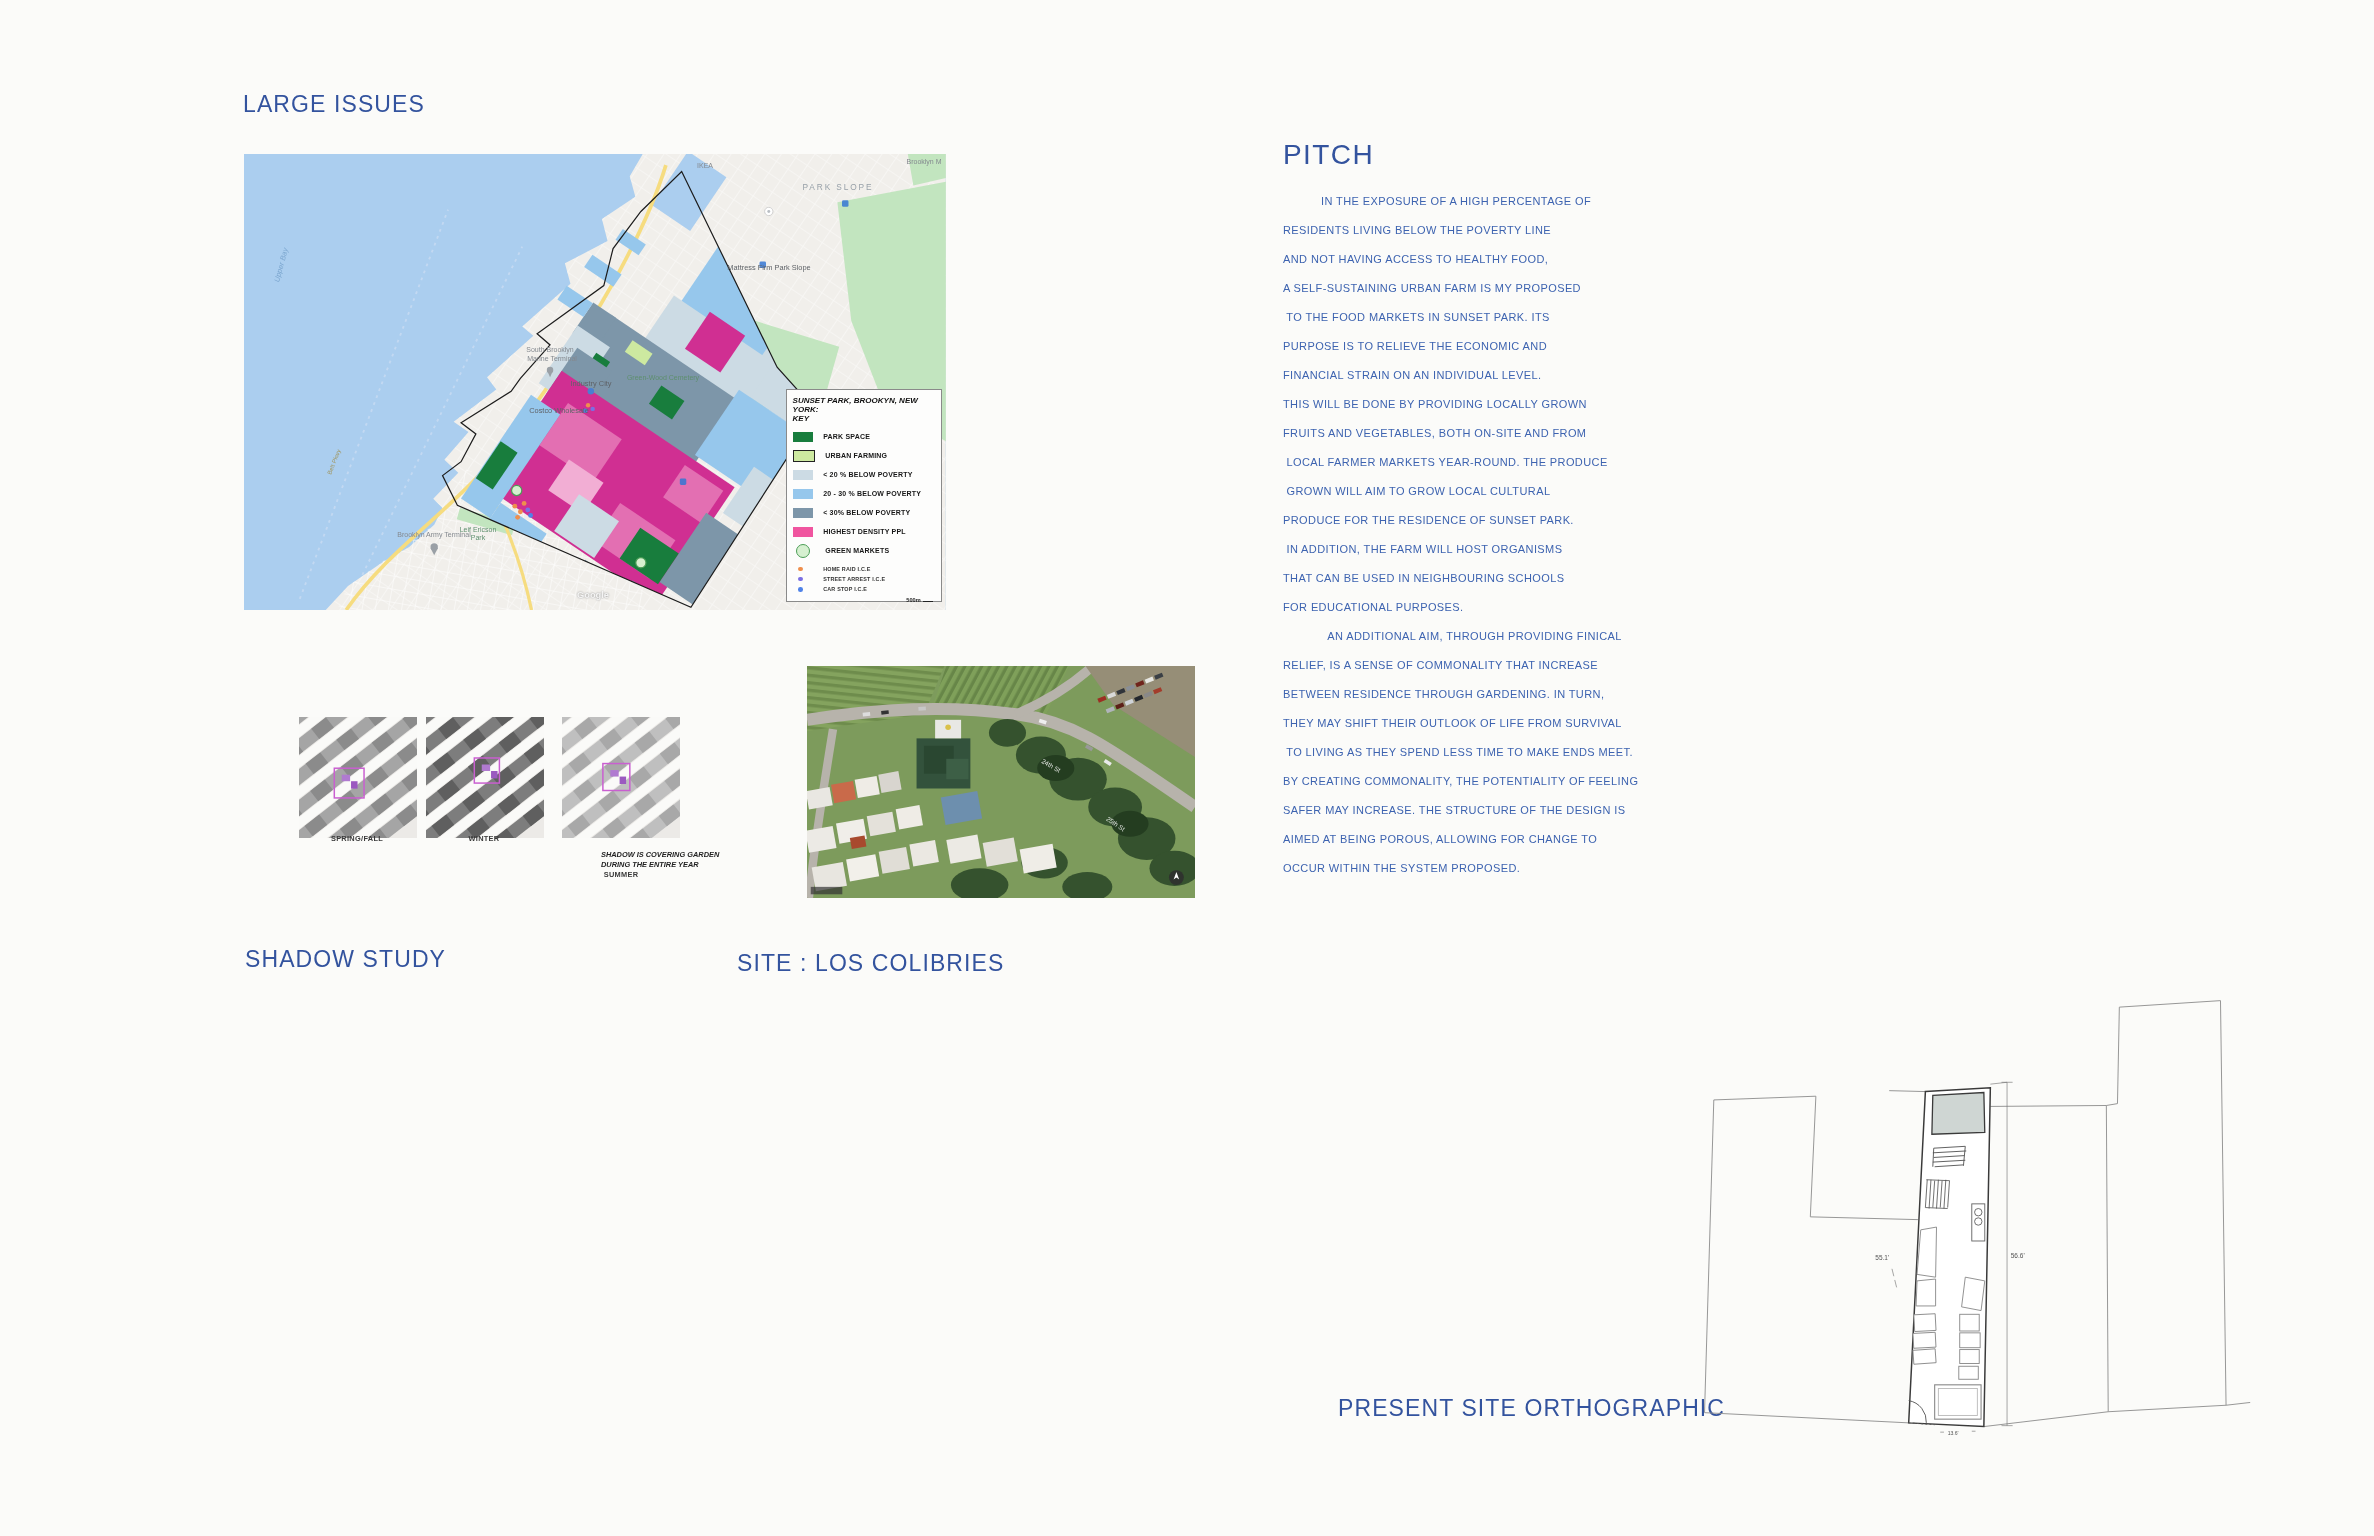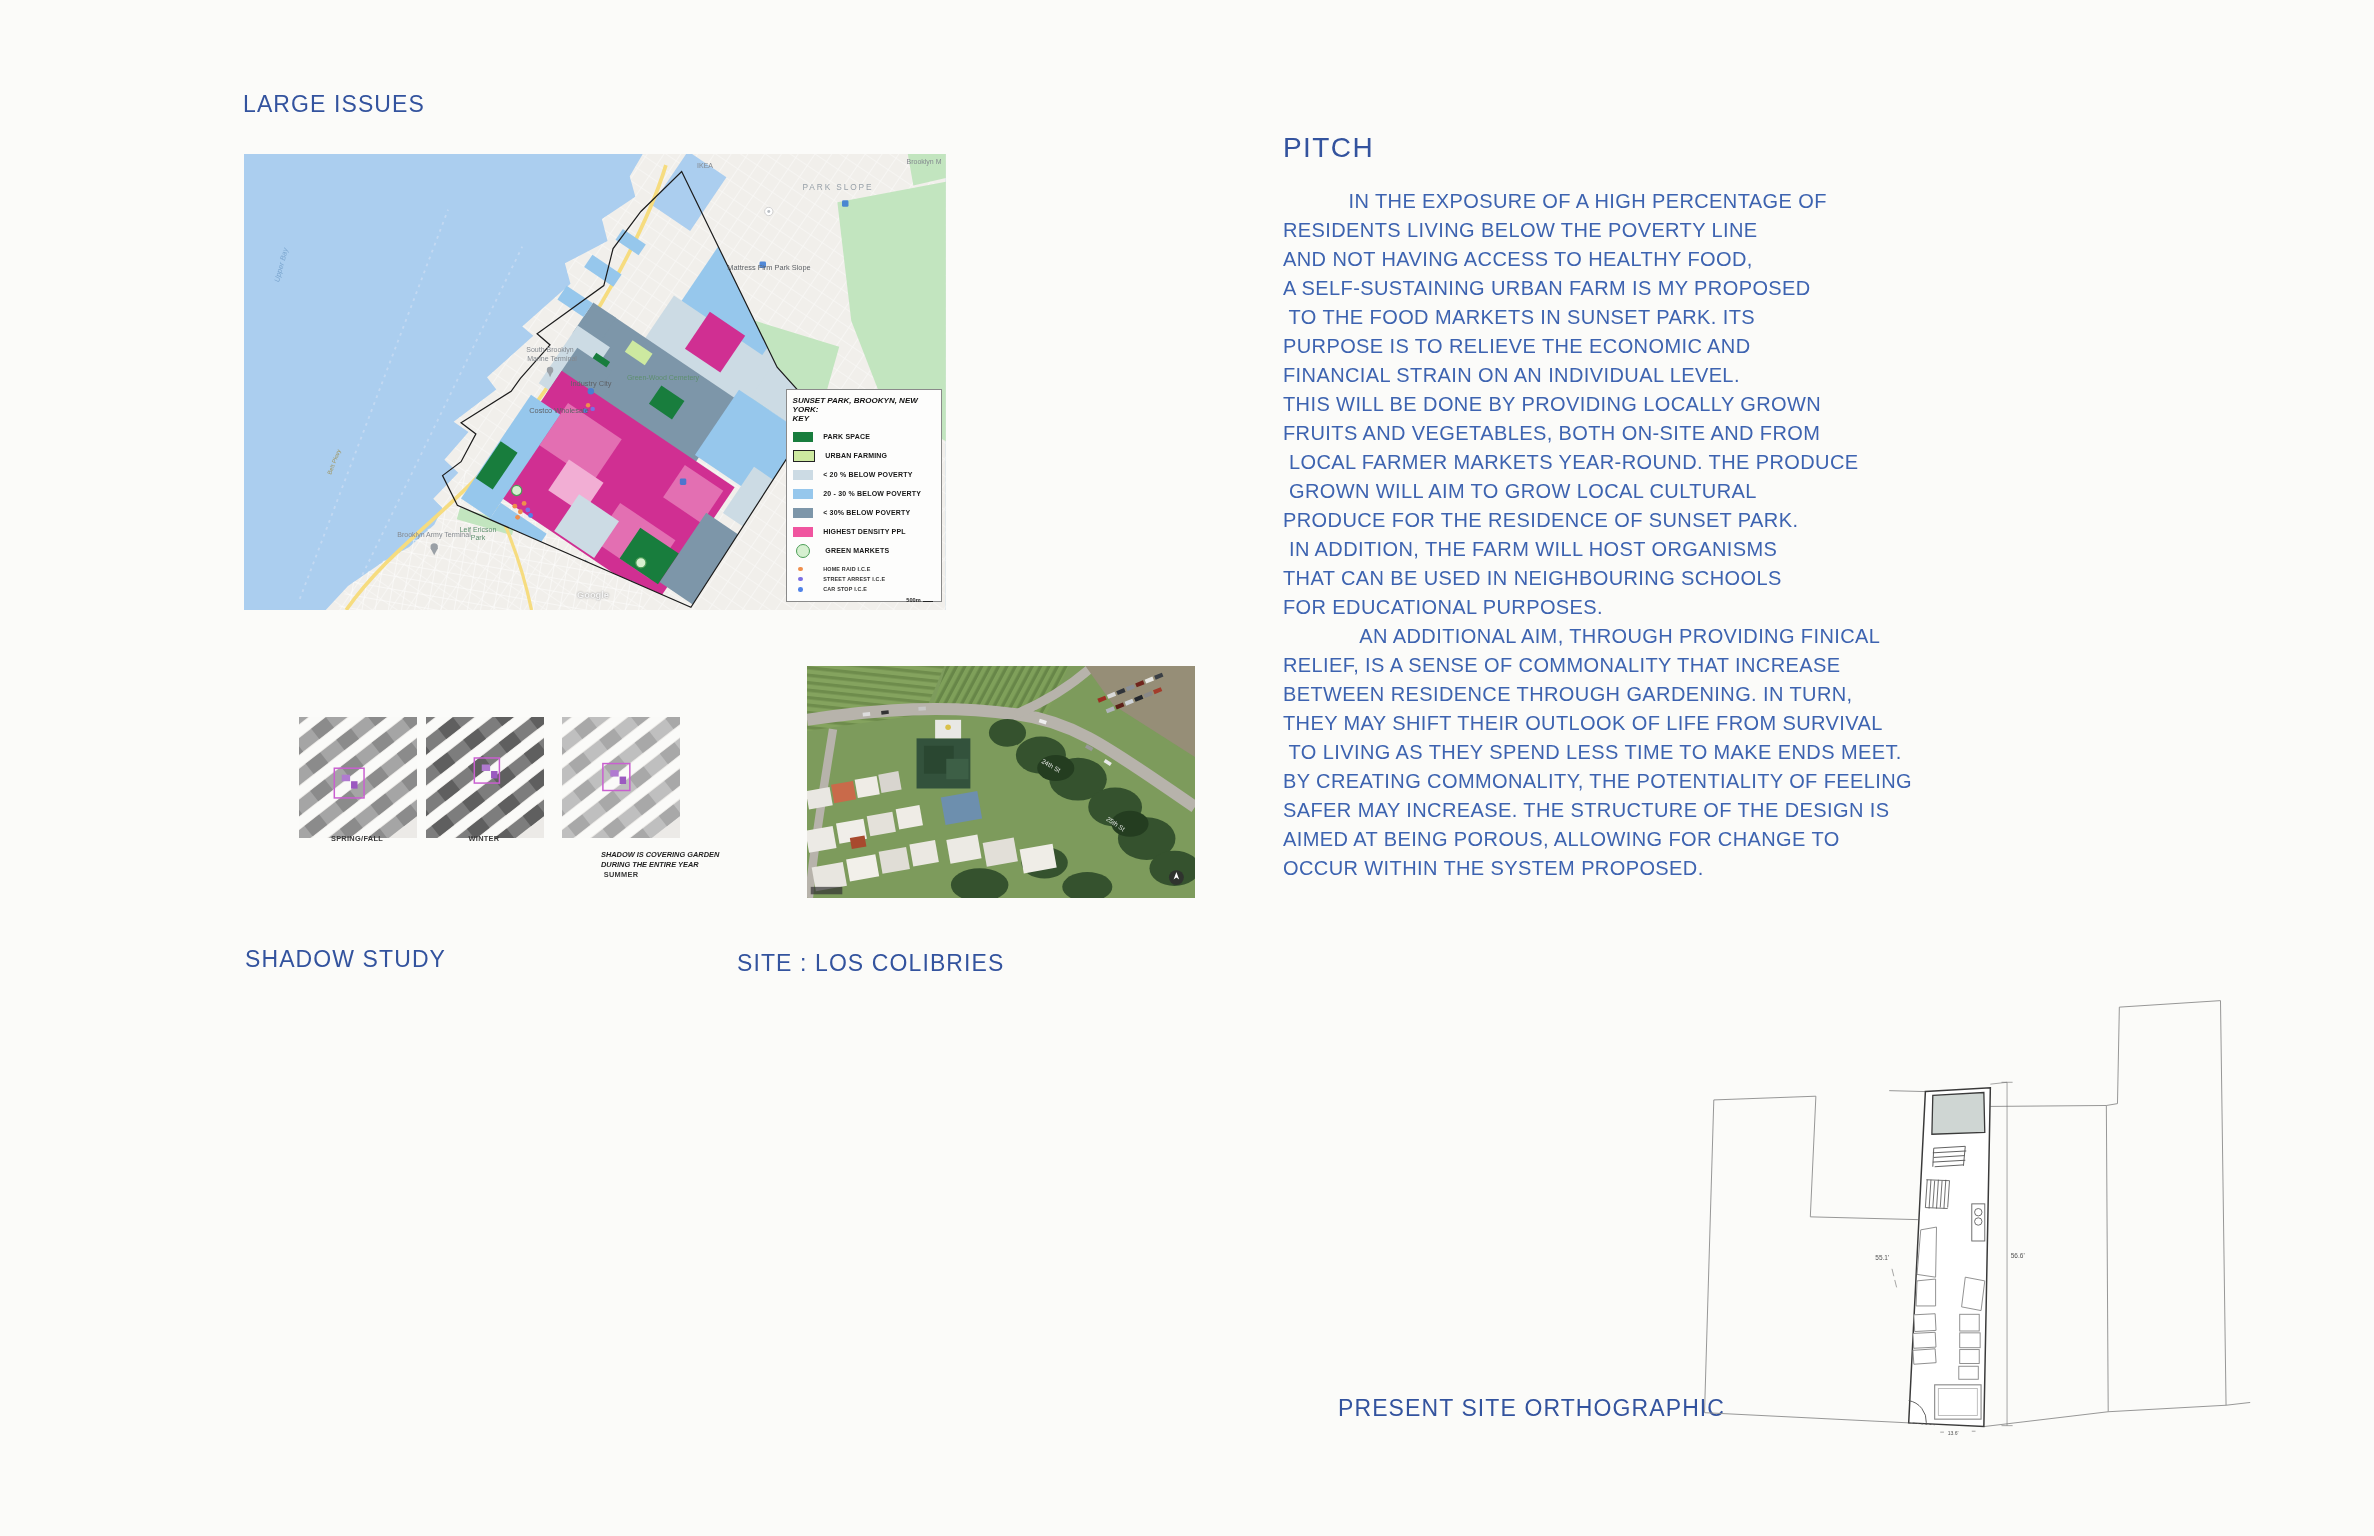--- a/index.html
+++ b/index.html
@@ -2,21 +2,21 @@
 <html style="--heading: #33539e; --body: #3d63b0; --water: #abceef; --land: #f1efeb; --green: #c2e5bf; --road: #f6dc7f; --park: #187d3d; --farm: #cde9a0; --pale: #ccdbe4; --lblue: #96c7ec; --slate: #7d96a9; --pink: #d02f92; --pinkL: #e36fb2; --pinkXL: #f2aed4;font-size:15px"><head>
 <meta charset="utf-8">
 <style>
   html,body{margin:0;padding:0;background:#ffffff;}
   .board{position:relative;width:2375px;height:1536px;background:#fbfbf9;overflow:hidden;
          font-family:"Liberation Sans",sans-serif;text-decoration:underline;}
   .hd{position:absolute;color:var(--heading);font-size:23px;letter-spacing:1.1px;font-weight:400;white-space:nowrap;}
   .hd-pitch{font-size:28px;letter-spacing:1.4px;}
   
   #pitch-lines{position:absolute;left:1283px;top:187px;width:519px;}
-  #pitch-lines .pl{white-space:pre;font-size:20px;line-height:29px;letter-spacing:0.4px;
+  #pitch-lines .pl{white-space:pre;font-size:11px;line-height:29px;letter-spacing:0.4px;
                    color:var(--body);font-weight:400;}
   
   .map{position:absolute;left:244px;top:154px;width:702px;height:456px;background:var(--water);overflow:hidden;}
   .map svg{position:absolute;left:0;top:0;}
   .c-park{fill:var(--park);} .c-farm{fill:var(--farm);} .c-pale{fill:var(--pale);}
   .c-lblue{fill:var(--lblue);} .c-slate{fill:var(--slate);} .c-pink{fill:var(--pink);}
   .c-pinkL{fill:var(--pinkL);} .c-pinkXL{fill:var(--pinkXL);}
   #map-labels{position:absolute;left:0;top:0;width:702px;height:456px;padding-left:40px;}
   #map-labels span{position:absolute;transform:translate(-50%,-50%);white-space:nowrap;}
   .lbl-district{font-size:8.3px;color:#97a0a8;letter-spacing:1.9px;}
@@ -47,21 +47,21 @@
   .aerial{position:absolute;left:807px;top:666px;width:388px;height:232px;overflow:hidden;background:#7d9b5c;}
   
   .ortho{position:absolute;left:1697px;top:983px;width:557px;height:464px;}
 </style>
 </head>
 <body>
 
 <div class="board">
 
   <div class="hd" style="left:243px;top:91px;">LARGE ISSUES</div>
-  <div class="hd hd-pitch" style="left:1283px;top:132px;">PITCH</div>
+  <div class="hd hd-pitch" style="left:1283px;top:139px;">PITCH</div>
   <div class="hd" style="left:245px;top:946px;">SHADOW STUDY</div>
   <div class="hd" style="left:737px;top:950px;">SITE : LOS COLIBRIES</div>
   <div class="hd" style="left:1338px;top:1395px;">PRESENT SITE ORTHOGRAPHIC</div>
 
   <div id="pitch-lines">
       <div class="pl">           IN THE EXPOSURE OF A HIGH PERCENTAGE OF</div>
       <div class="pl">RESIDENTS LIVING BELOW THE POVERTY LINE</div>
       <div class="pl">AND NOT HAVING ACCESS TO HEALTHY FOOD,</div>
       <div class="pl">A SELF-SUSTAINING URBAN FARM IS MY PROPOSED</div>
       <div class="pl"> TO THE FOOD MARKETS IN SUNSET PARK. ITS</div>

